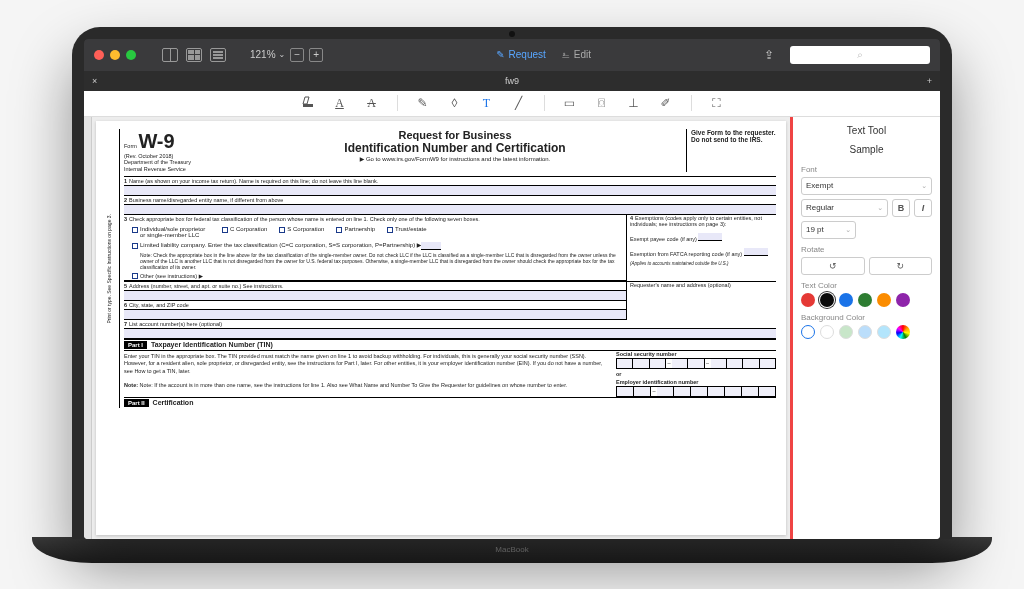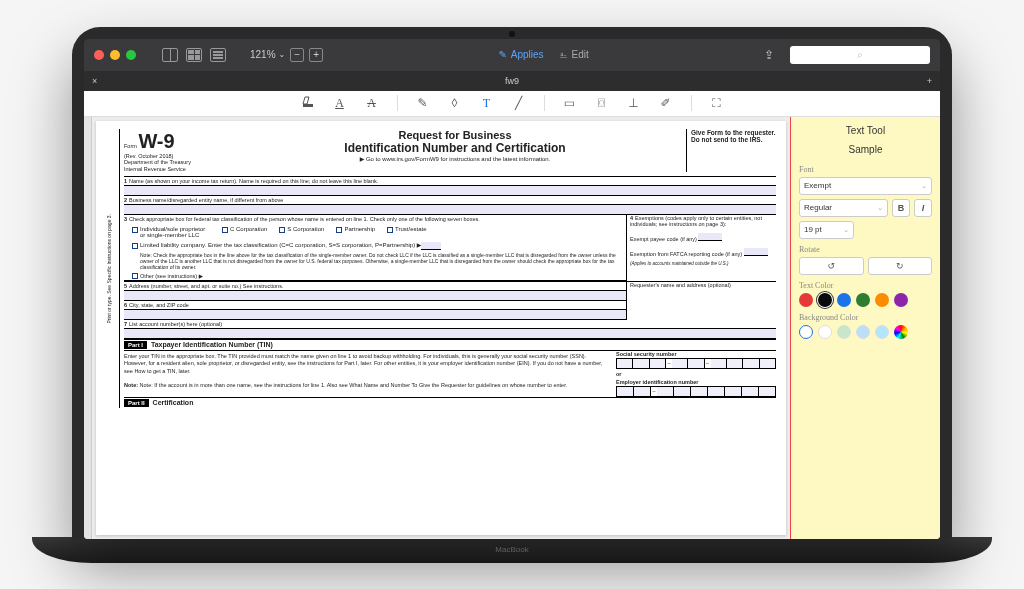--- a/index.html
+++ b/index.html
@@ -66,24 +66,24 @@
 .part-row { border-top:1px solid #000; border-bottom:1px solid #000; padding:1px 0; font-size:7px; font-weight:700; }
 .tin-flex { display:flex; gap:6px; }
 .tin-text { flex:1; font-size:5.5px; font-weight:400; line-height:1.3; padding:2px 0;}
 .tin-boxes { width:160px; font-size:5.5px; }
 .tin-field { border:1px solid #000; height:11px; display:flex; margin-top:1px; }
 .tin-cell { flex:1; border-right:1px solid #000; background:#f0f0fa; }
 .tin-dash { width:6px; text-align:center; border:none; background:#fff; line-height:9px;}
 .rotate-text { writing-mode:vertical-rl; transform:rotate(180deg); font-size:5px; padding:2px 0; width:12px; display:inline-block; }
 .left-margin { display:flex; }
 
-.panel-r { width:150px; background:#fef9c3; border-left:1px solid #ef4444; padding:8px; font-size:9px; color:#555; }
+.panel-r { width:150px; background:#ffffff; border-left:3px solid #ef4444; padding:8px; font-size:9px; color:#555; }
 .panel-r h4 { text-align:center; font-size:10px; font-weight:400; color:#333; margin-bottom:8px; }
 .sample { text-align:center; font-size:10px; margin-bottom:10px; color:#333; }
-.panel-r label { display:block; font-size:8px; color:#888; margin:6px 0 3px;font-family:Liberation Serif, serif; }
+.panel-r label { display:block; font-size:8px; color:#888; margin:6px 0 3px; }
 .sel { width:100%; height:18px; background:#fff; border:1px solid #ccc; border-radius:3px; font-size:8px; padding:0 4px; display:flex; align-items:center; justify-content:space-between; color:#333; }
 .sel .chev { color:#aaa; font-size:7px; }
 .row-sel { display:flex; gap:4px; }
 .sq-btn { width:18px; height:18px; border:1px solid #ccc; border-radius:3px; background:#fff; display:flex; align-items:center; justify-content:center; font-size:9px; font-weight:700; }
 .rot-btns { display:flex; gap:4px; }
 .rot-btn { flex:1; height:18px; border:1px solid #ccc; border-radius:3px; background:#fff; display:flex; align-items:center; justify-content:center; }
 .colors { display:flex; gap:5px; flex-wrap:wrap; margin-top:3px; }
 .cswatch { width:14px; height:14px; border-radius:50%; }
 .cswatch.sel-ring { box-shadow:0 0 0 1px #fff, 0 0 0 2px #333; }
 .cswatch.none { border:1px solid #1a73e8; background:#fff; position:relative; }
@@ -119,21 +119,21 @@
       <div style="width:8px"></div>
       <div class="zoom">
         <span>121%</span>
         <span class="chev">⌄</span>
         <span class="pm">−</span>
         <span class="pm">+</span>
       </div>
       <div class="center-tools">
         <div class="mode-btn">
           <span>✎</span>
-          <span>Applies</span>
+          <span>Request</span>
         </div>
         <div class="mode-btn inactive">
           <span>⎁</span>
           <span>Edit</span>
         </div>
       </div>
       <div class="share">⇪</div>
       <div class="search">
         <span>⌕</span>
       </div>

